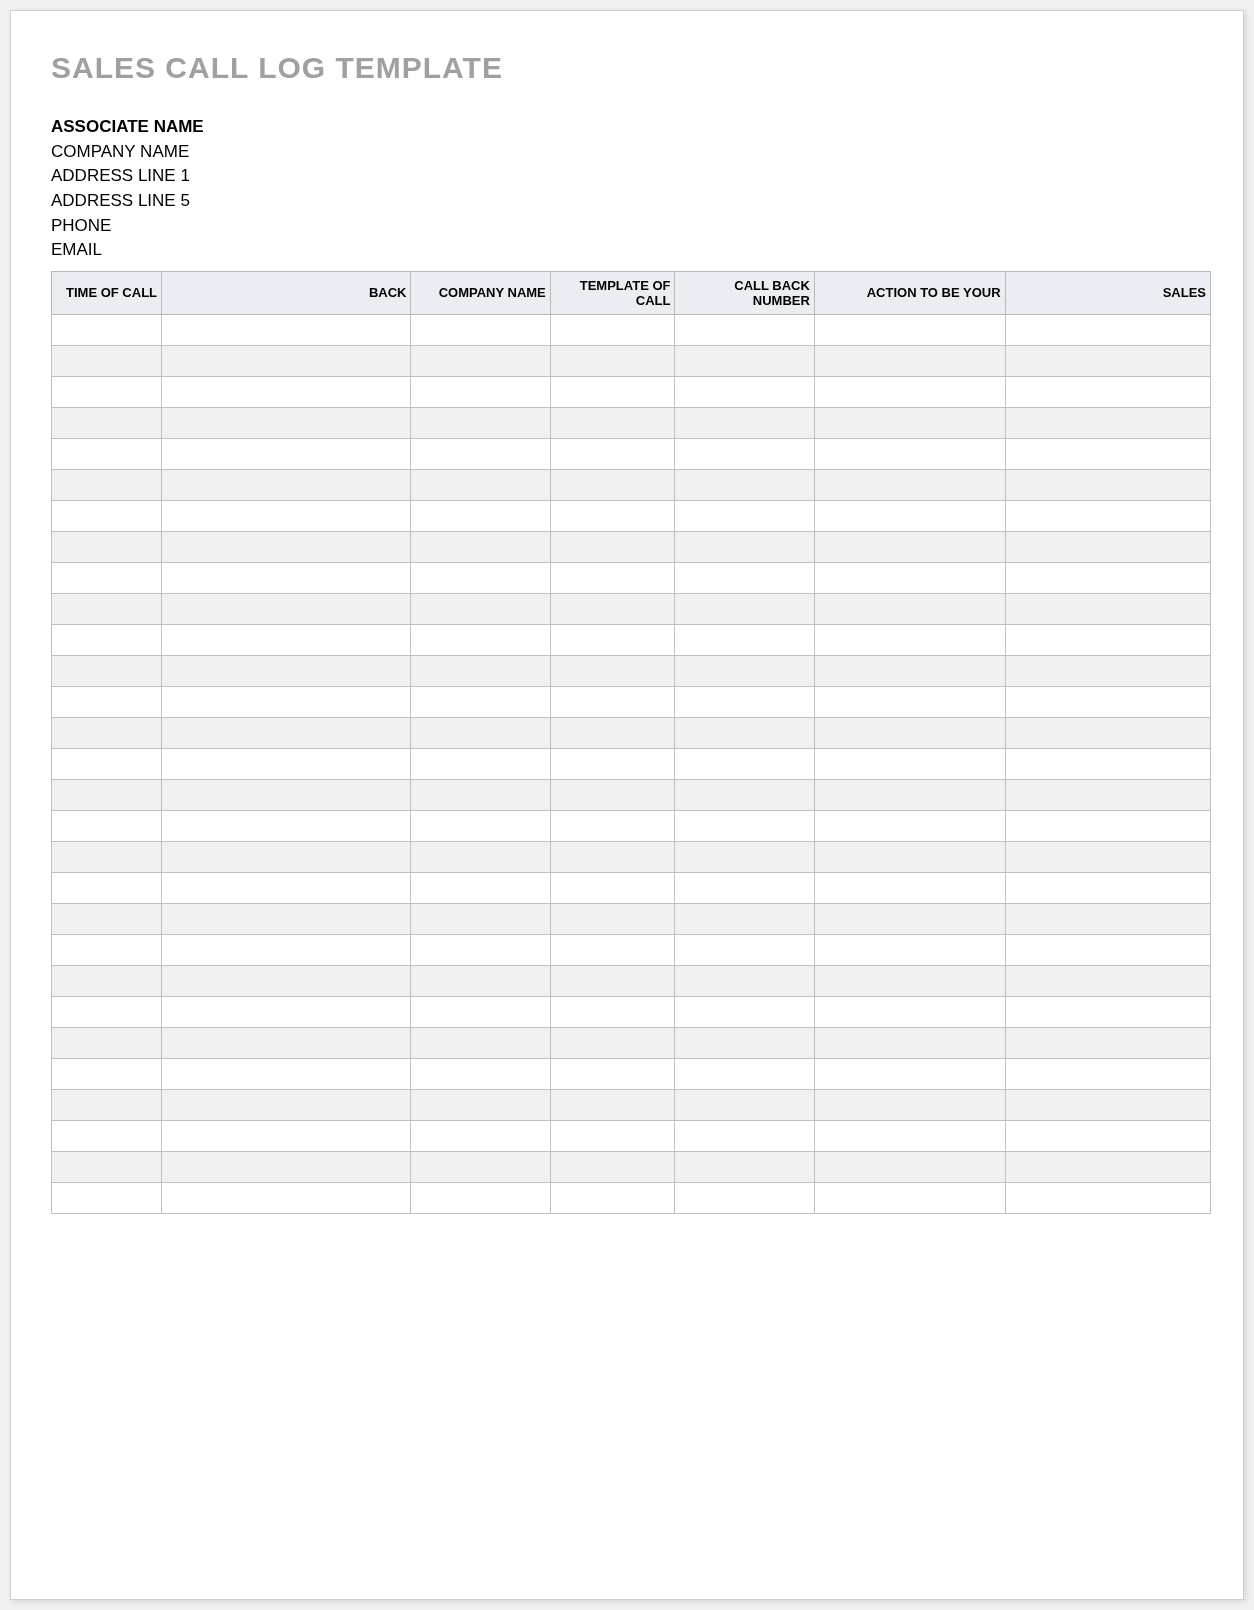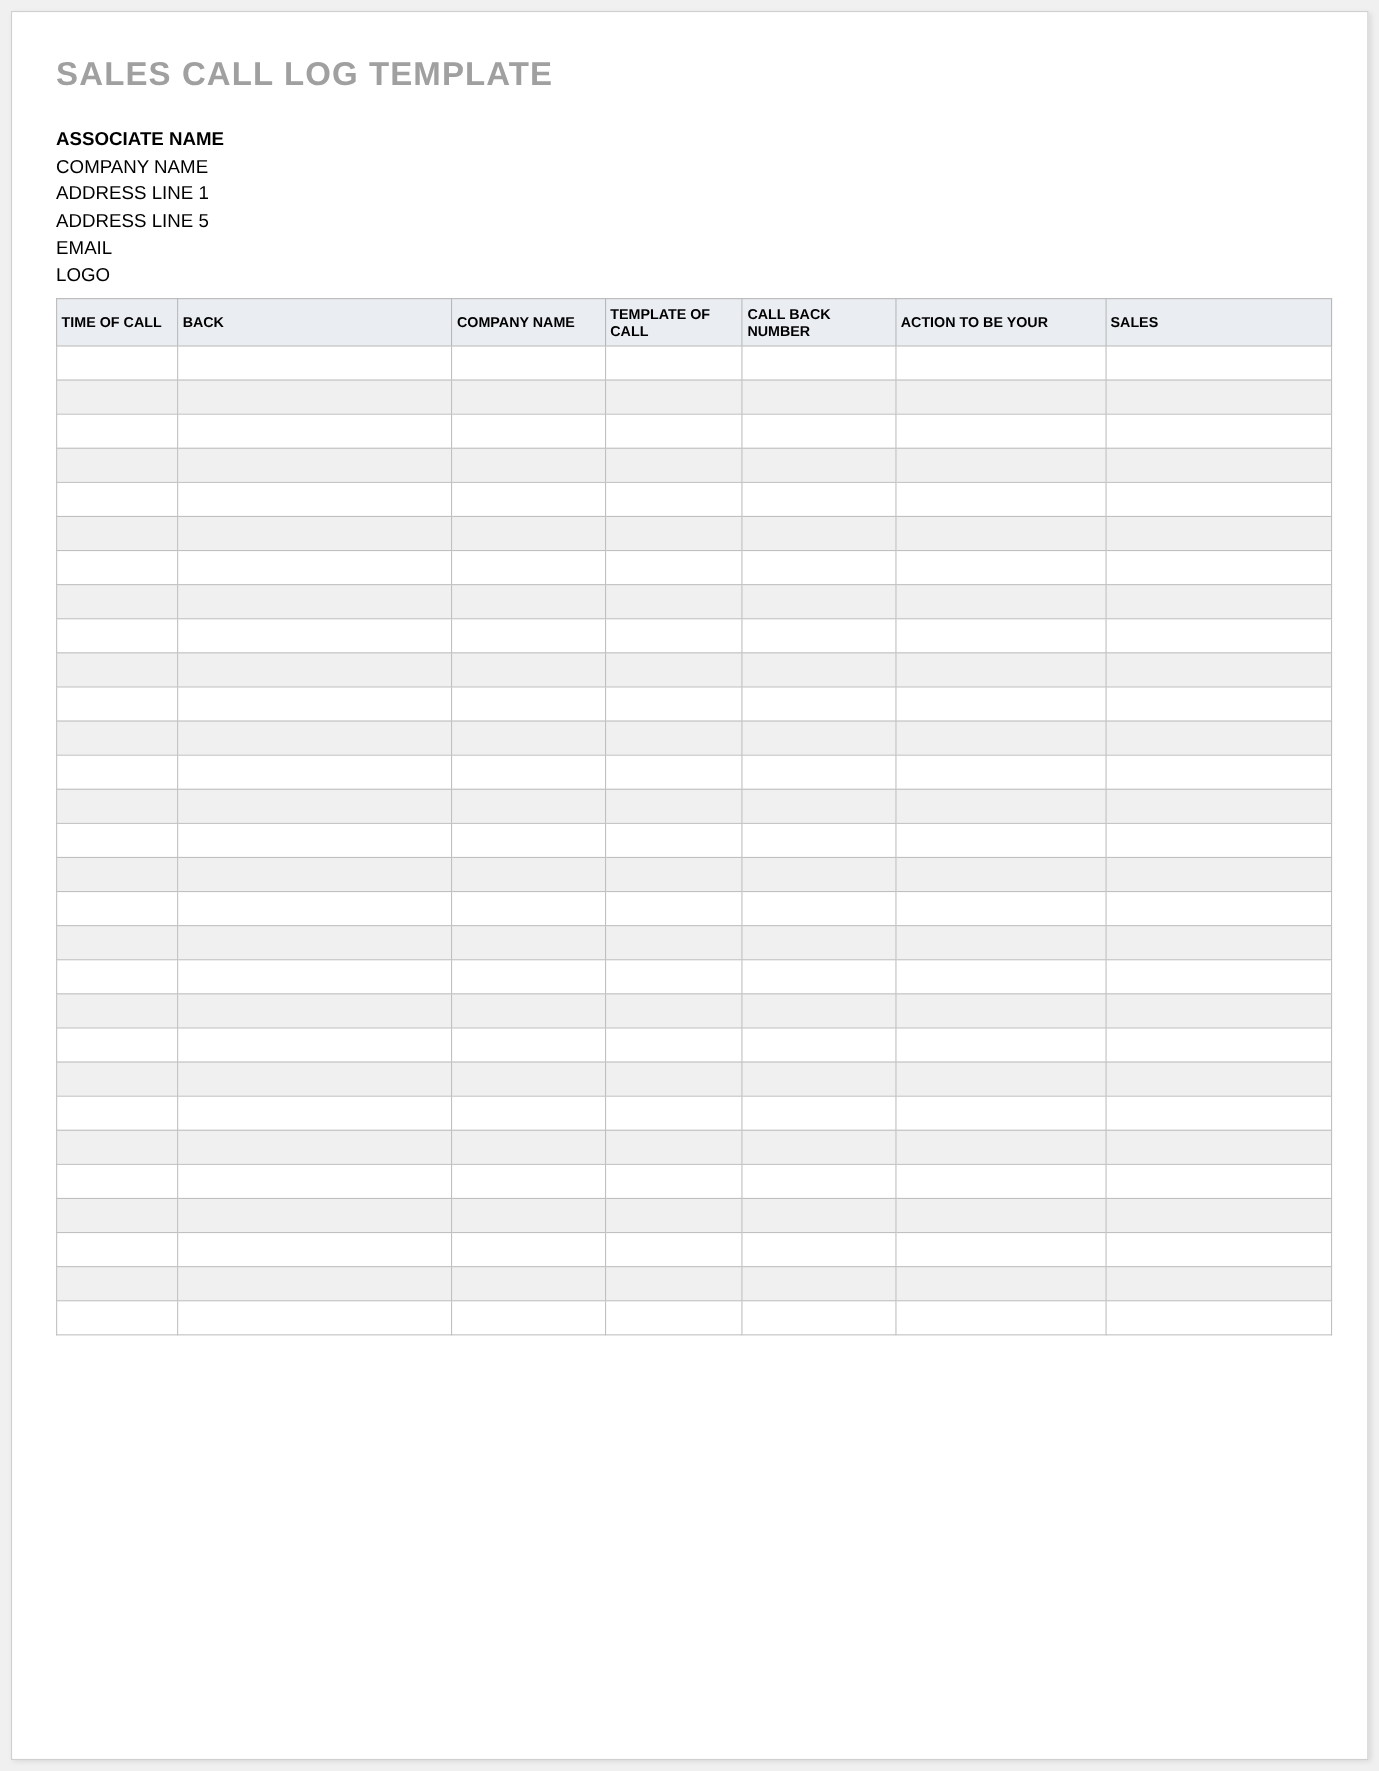--- a/index.html
+++ b/index.html
@@ -53,21 +53,21 @@
     table.log-table {
       width: 100%;
       border-collapse: collapse;
       table-layout: fixed;
     }
     table.log-table th {
       background: #eaedf2;
       border: 1px solid #b8b8b8;
       font-size: 13px;
       font-weight: bold;
-      text-align: left;
+      text-align: right;
       padding: 6px 4px;
       height: 40px;
       vertical-align: middle;
     }
     table.log-table td {
       border: 1px solid #c0c0c0;
       height: 31px;
       padding: 0 4px;
       font-size: 13px;
     }
@@ -91,22 +91,22 @@
 
 <div class="page">
   <div class="title">SALES CALL LOG TEMPLATE</div>
 
   <div class="header-block">
     <div class="associate-info">
       <div class="associate-name">ASSOCIATE NAME</div>
       <div>COMPANY NAME</div>
       <div>ADDRESS LINE 1</div>
       <div>ADDRESS LINE 5</div>
+      <div>PHONE</div>
       <div>EMAIL</div>
-      <div>LOGO</div>
     </div>
   </div>
 
   <table class="log-table">
     <colgroup>
       <col class="col-time">
       <col class="col-name">
       <col class="col-company">
       <col class="col-duration">
       <col class="col-callback">

